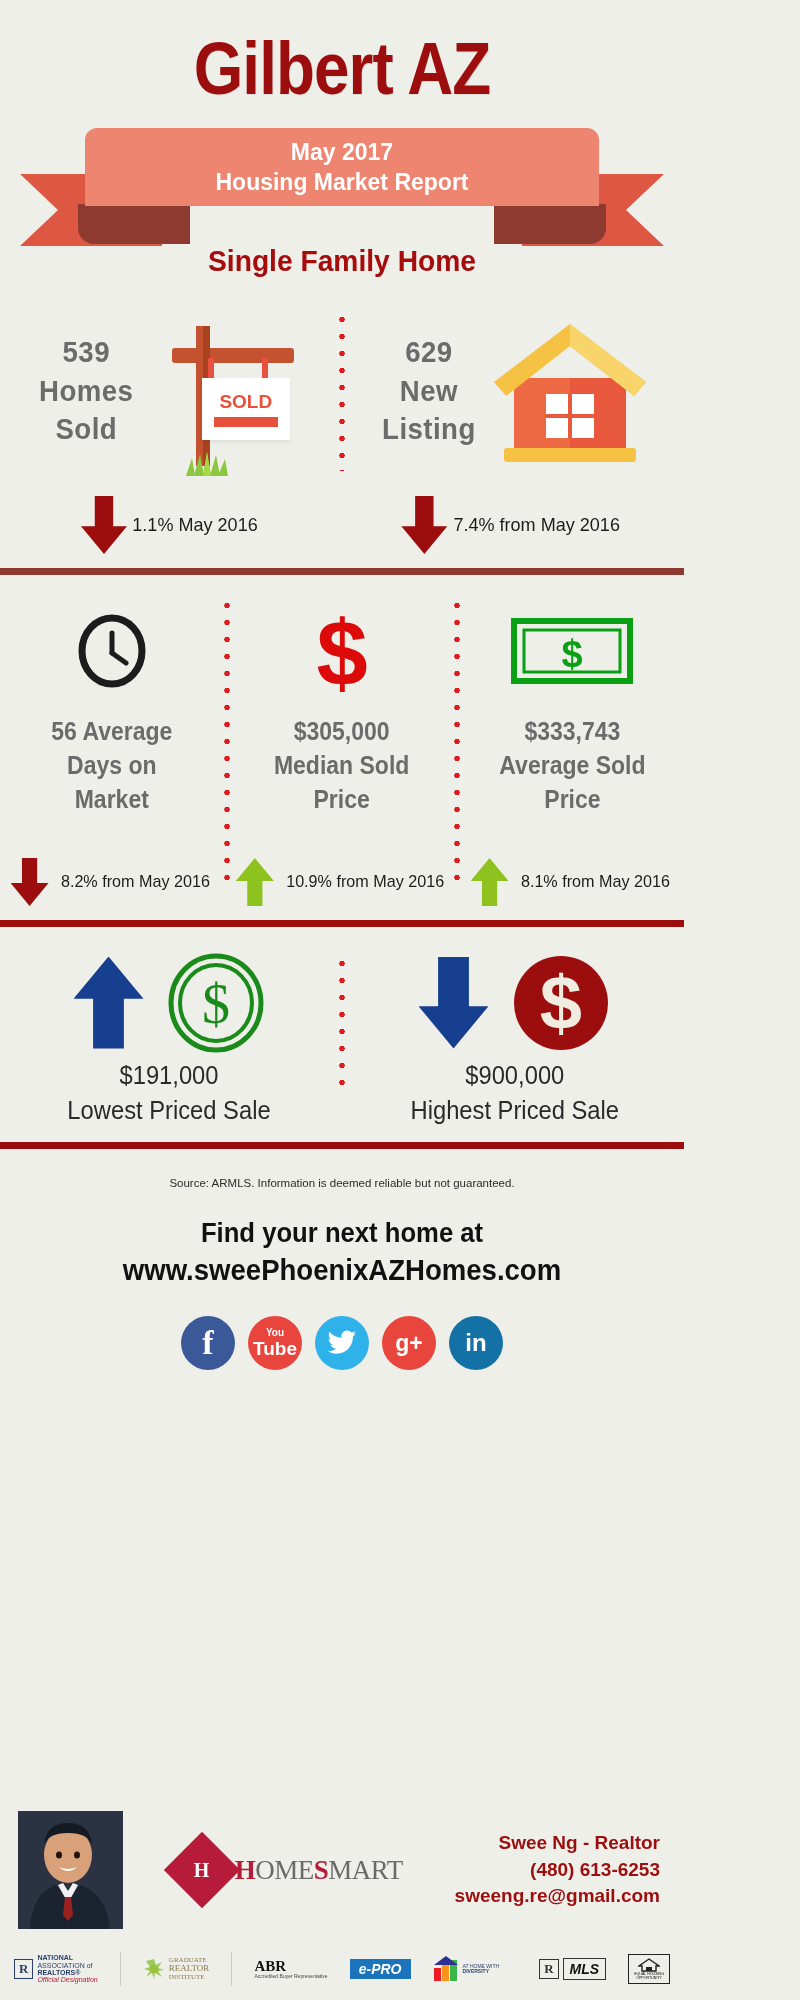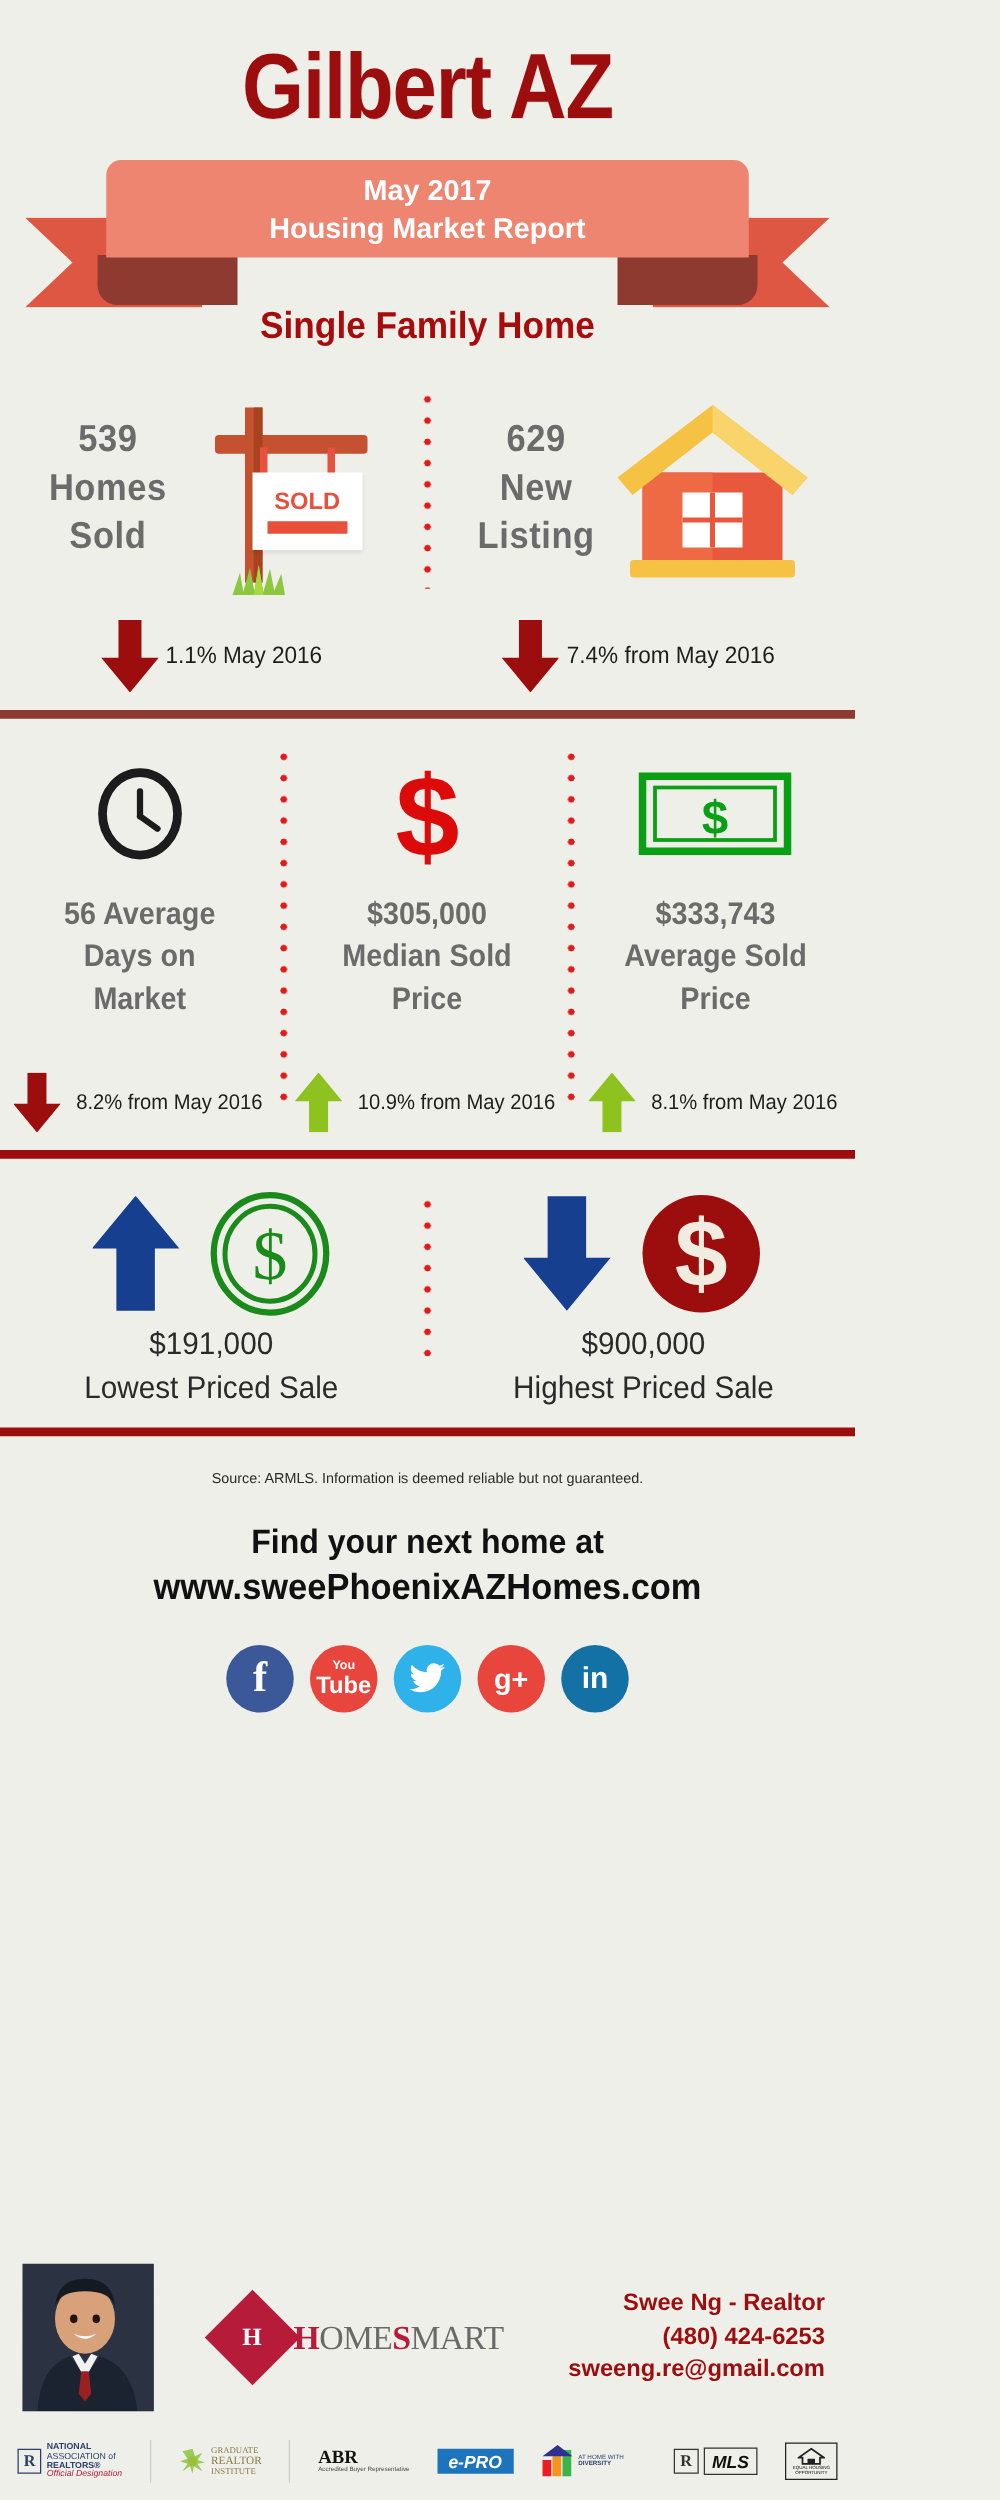--- a/index.html
+++ b/index.html
@@ -491,21 +491,21 @@
 
       <div class="brand">
         <div class="diamond">
           <span>H</span>
         </div>
         <div class="brand-text"><b>H</b><span>OME</span><b>S</b><span>MART</span></div>
       </div>
 
       <div class="contact">
         <div>Swee Ng - Realtor</div>
-        <div>(480) 424-6253</div>
+        <div>(480) 613-6253</div>
         <div>sweeng.re@gmail.com</div>
       </div>
     </div>
 
     <div class="logo-strip">
       <div class="logo-item">
         <div class="r-mark">R</div>
         <div>
           <div style="font-weight:bold;">NATIONAL</div>
           <div>ASSOCIATION of</div>

